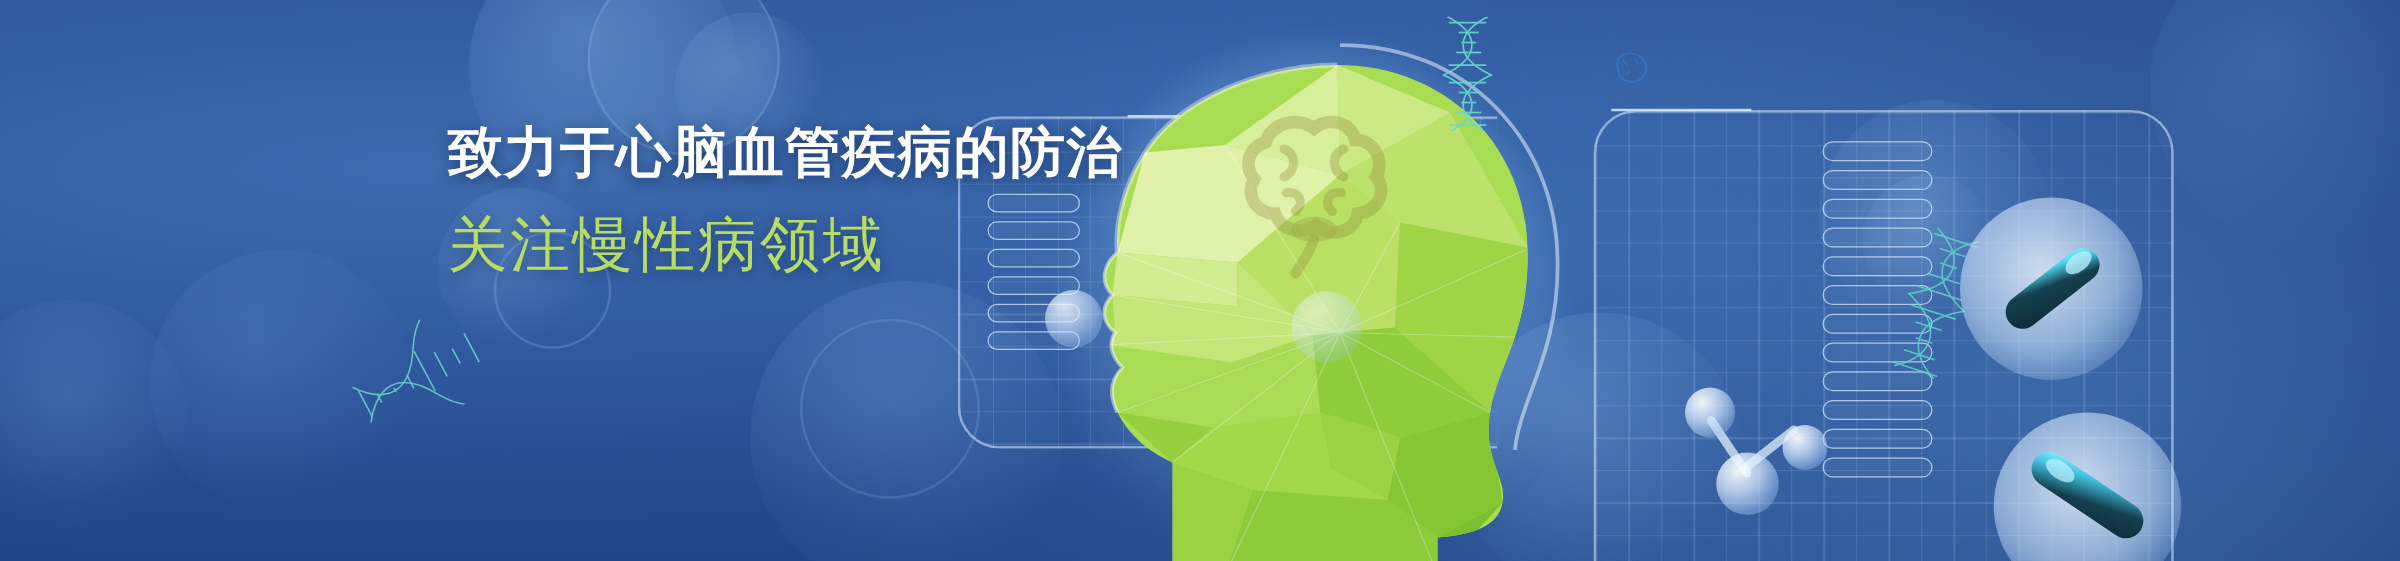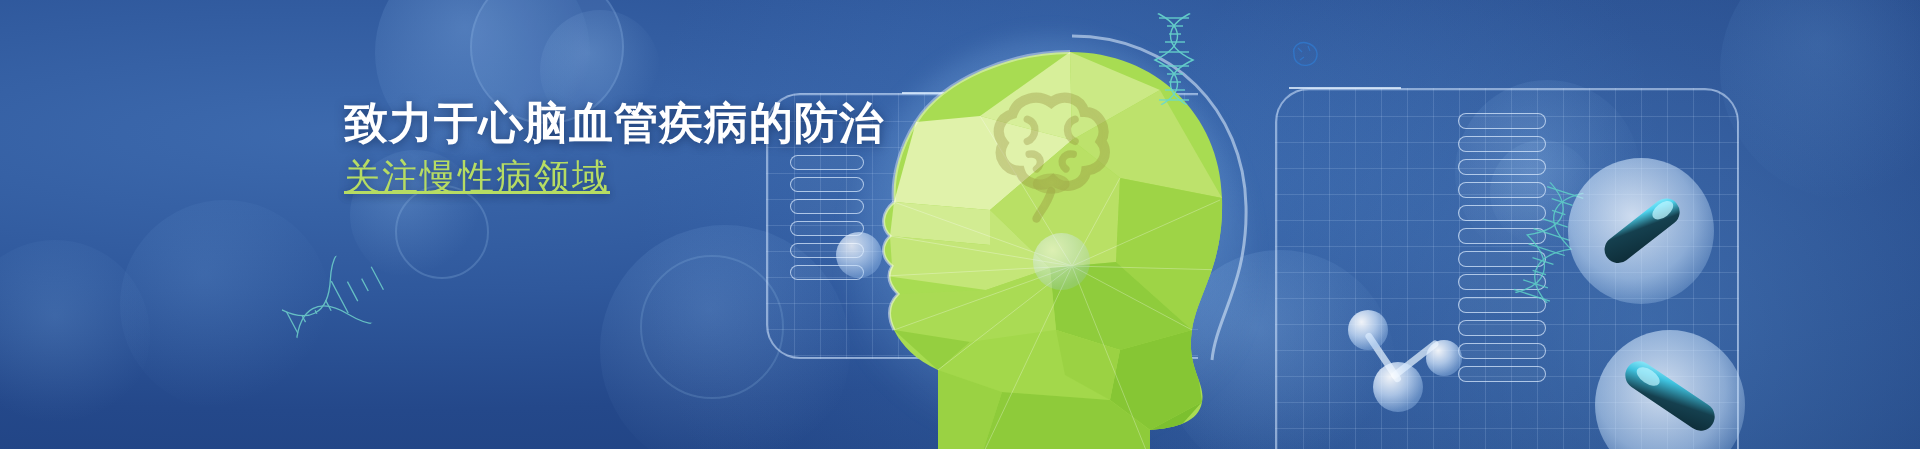--- a/index.html
+++ b/index.html
@@ -108,28 +108,27 @@
     font-size: 44px;
     font-weight: bold;
     color: #ffffff;
     letter-spacing: 1px;
     line-height: 1.06;
     white-space: nowrap;
     text-shadow: 0 2px 10px rgba(10,30,70,0.55);
   }
   .headline .accent { color: #ffffff; }
   .subline {
-    margin-top: 6px;
-    font-size: 36px;
+    margin-top: 17px;
+    font-size: 48px;
     font-weight: 500;
     color: #b6dc63;
     letter-spacing: 2px;
     white-space: nowrap;
     text-shadow: 0 2px 10px rgba(10,30,70,0.45);
-    text-decoration: underline;
   }
   .tagline {
     margin-top: 30px;
     font-size: 13.5px;
     font-weight: bold;
     color: #eef5ff;
     letter-spacing: 0.4px;
     white-space: nowrap;
     text-shadow: 0 1px 5px rgba(10,30,70,0.55);
   }
@@ -354,20 +353,20 @@
           <stop offset="100%" stop-color="#0d2b36"></stop>
         </linearGradient>
       </defs>
       <g transform="rotate(34 75 66)">
         <rect x="24" y="52" width="102" height="28" rx="14" fill="url(#rodB)"></rect>
         <ellipse cx="46" cy="62" rx="13" ry="7" fill="#bdf4ff" opacity="0.7"></ellipse>
       </g>
     </svg>
   </div>
 
-  <div class="copy" style="left:344px;top:100px;">
+  <div class="copy" style="left:358px;top:100px;">
     <div class="headline">
       <span>致力于</span><span class="accent">心脑血管疾病</span><span>的防治</span>
     </div>
     <div class="subline">关注慢性病领域</div>
   </div>
 
 </div>
 
 </body></html>

